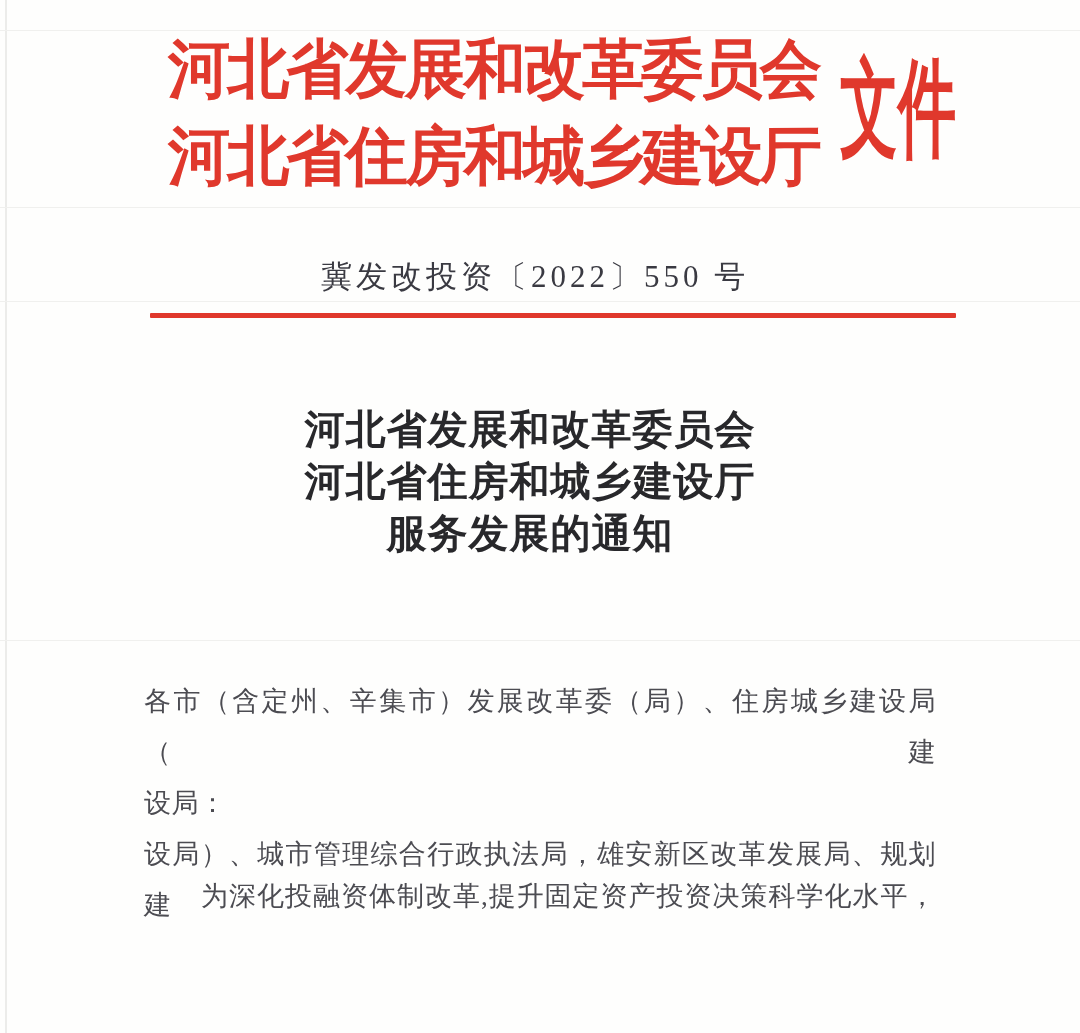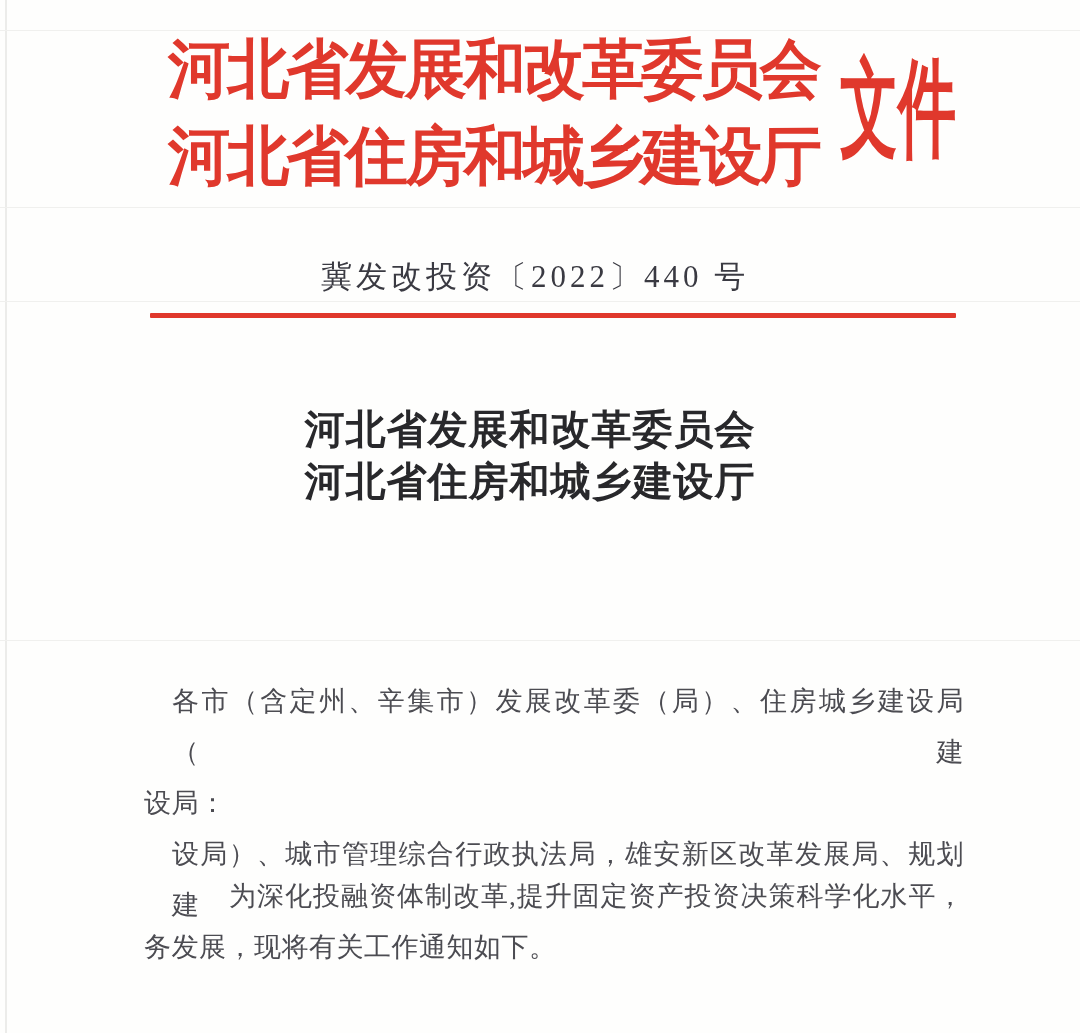--- a/index.html
+++ b/index.html
@@ -88,21 +88,20 @@
     line-height: 51px;
     letter-spacing: 0.5px;
   }
   .para.recipients { top: 676px; }
   .para.intro { top: 871px; }
   .b-line { width: 100%; white-space: nowrap; }
   .b-line.fill {
     white-space: normal;
     text-align: justify;
     text-align-last: justify;
-    margin-left: 28px;
   }
   .b-line.indent { padding-left: 57px; }
 </style>
 </head>
 <body>
 
 <div class="page">
 
   <div class="scan-edge"></div>
   <div class="scan-line l1"></div>
@@ -111,33 +110,33 @@
   <div class="scan-line l4"></div>
 
   <div class="letterhead">
     <div class="agency">
       <div>河北省发展和改革委员会</div>
       <div>河北省住房和城乡建设厅</div>
     </div>
     <div class="doc-type">文件</div>
   </div>
 
-  <div class="doc-number">冀发改投资〔2022〕440 号</div>
+  <div class="doc-number">冀发改投资〔2022〕550 号</div>
 
   <div class="red-rule"></div>
 
   <div class="doc-title">
     <div>河北省发展和改革委员会</div>
     <div>河北省住房和城乡建设厅</div>
+    <div>服务发展的通知</div>
   </div>
 
   <div class="para recipients">
     <div class="b-line fill">各市（含定州、辛集市）发展改革委（局）、住房城乡建设局（建</div>
     <div class="b-line">设局：</div>
     <div class="b-line fill">设局）、城市管理综合行政执法局，雄安新区改革发展局、规划建</div>
   </div>
 
   <div class="para intro">
     <div class="b-line fill indent">为深化投融资体制改革,提升固定资产投资决策科学化水平，</div>
-    <div class="b-line">务发展，现将有关工作通知如下。</div>
   </div>
 
 </div>
 
 </body></html>

